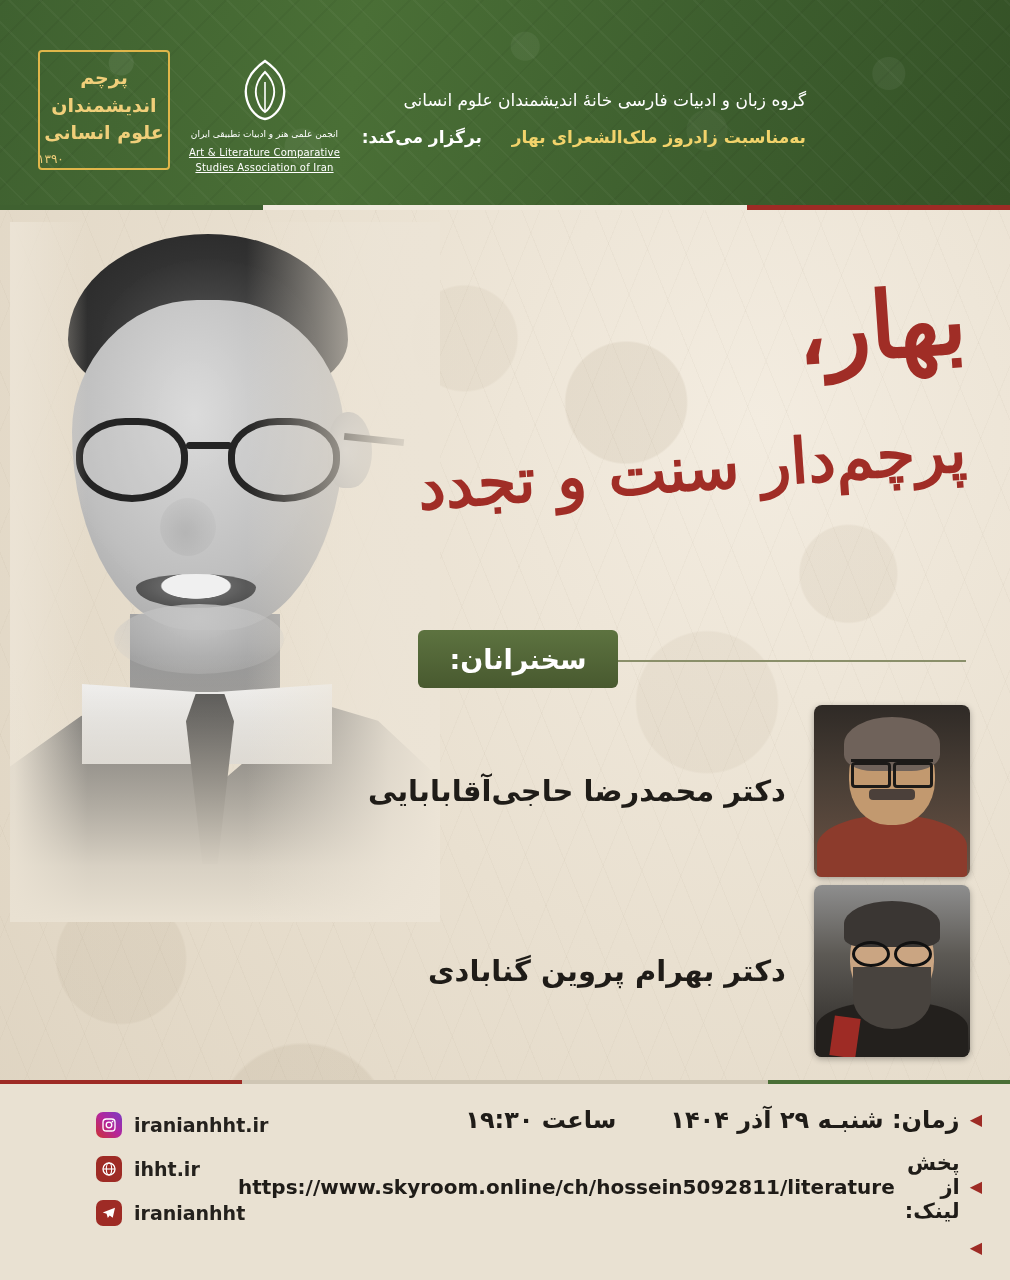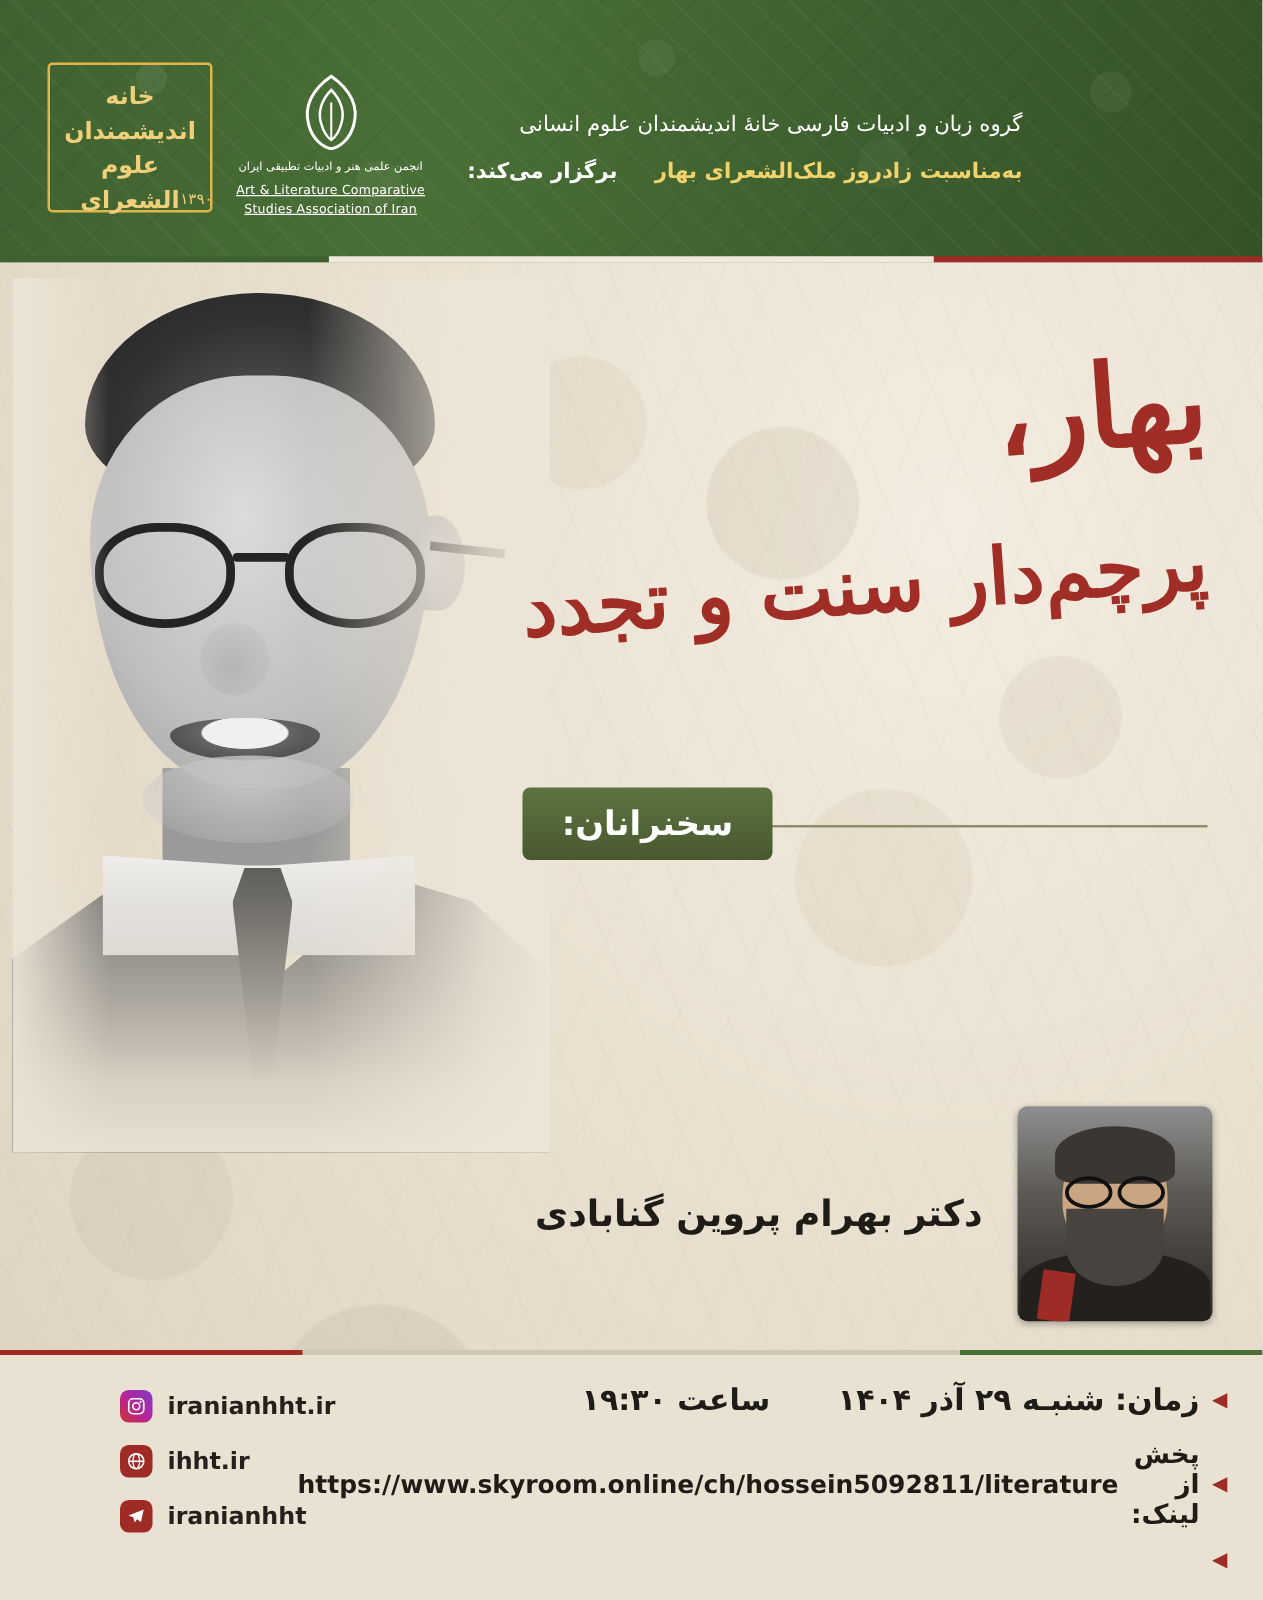--- a/index.html
+++ b/index.html
@@ -38,21 +38,21 @@
   .header-rule {
     position: absolute; top: 205px; left: 0;
     width: 1010px; height: 5px;
     display: flex;
   }
   .header-rule .seg-red { width: 26%; background: #9e2b25; }
   .header-rule .seg-cream { width: 48%; background: #efe9dc; }
   .header-rule .seg-green { width: 26%; background: #3f6130; }
 
   .header-text {
-    position: absolute; top: 84px; right: 192px;
+    position: absolute; top: 84px; right: 204px;
     width: 470px;
     text-align: right;
     color: #ffffff;
     line-height: 1.95;
     font-size: 17px;
     direction: rtl;
     z-index: 3;
   }
   .header-text .line3 { margin-top: 4px; }
   .hl-yellow { color: #f2d36b; font-weight: bold; margin-left: 24px; }
@@ -93,21 +93,21 @@
     color: #f0cf7a;
     font-size: 19px;
     font-weight: bold;
     line-height: 1.45;
     text-align: center;
     padding-top: 14px;
     direction: rtl;
   }
   .hht-year {
     position: absolute; bottom: 4px; left: 0; right: 0;
-    text-align: right; color: #f0cf7a; font-size: 12px;
+    text-align: left; color: #f0cf7a; font-size: 12px;
   }
 
   
   .body-bg {
     position: absolute; top: 210px; left: 0;
     width: 1010px; height: 1070px;
     background:
       radial-gradient(ellipse at 75% 20%, #f3ece0 0%, #e9e0d0 45%, #ddd2bf 100%);
   }
   .body-bg::before {
@@ -407,21 +407,21 @@
         <path d="M28 24 L28 54" stroke="#ffffff" stroke-width="1.6"></path>
       </svg>
     </div>
     <div class="assoc-sub1">انجمن علمی هنر و ادبیات تطبیقی ایران</div>
     <div class="assoc-sub2">Art &amp; Literature Comparative</div>
     <div class="assoc-sub3">Studies Association of Iran</div>
   </div>
 
   <div class="hht-logo">
     <div class="hht-frame"></div>
-    <div class="hht-text">خانه اندیشمندان علوم الشعرای</div>
+    <div class="hht-text">پرچم اندیشمندان علوم انسانی</div>
     <div class="hht-year">۱۳۹۰</div>
   </div>
 
   <div class="body-bg"></div>
 
   <div class="portrait">
     <div class="portrait-inner">
       <div class="p-suit"></div>
       <div class="p-neck"></div>
       <div class="p-collar"></div>
@@ -443,20 +443,30 @@
   </div>
 
   <div class="title-block">
     <div class="title-main">بهار،</div>
     <div class="title-sub">پرچم‌دار سنت و تجدد</div>
   </div>
 
   <div class="speakers-rule"></div>
   <div class="speakers-badge">سخنرانان:</div>
 
+  <div class="speaker speaker-1">
+    <div class="speaker-photo sp1-bg">
+      <div class="sp1-body"></div>
+      <div class="sp-head sp1-head"></div>
+      <div class="sp1-hair"></div>
+      <div class="sp1-glass"></div>
+      <div class="sp1-mous"></div>
+    </div>
+    <div class="speaker-name">دکتر محمدرضا حاجی‌آقابابایی</div>
+  </div>
 
   <div class="speaker speaker-2">
     <div class="speaker-photo sp2-bg">
       <div class="sp2-body"></div>
       <div class="sp2-red"></div>
       <div class="sp-head sp2-head"></div>
       <div class="sp2-hair"></div>
       <div class="sp2-beard"></div>
       <div class="sp2-glass"></div>
     </div>

